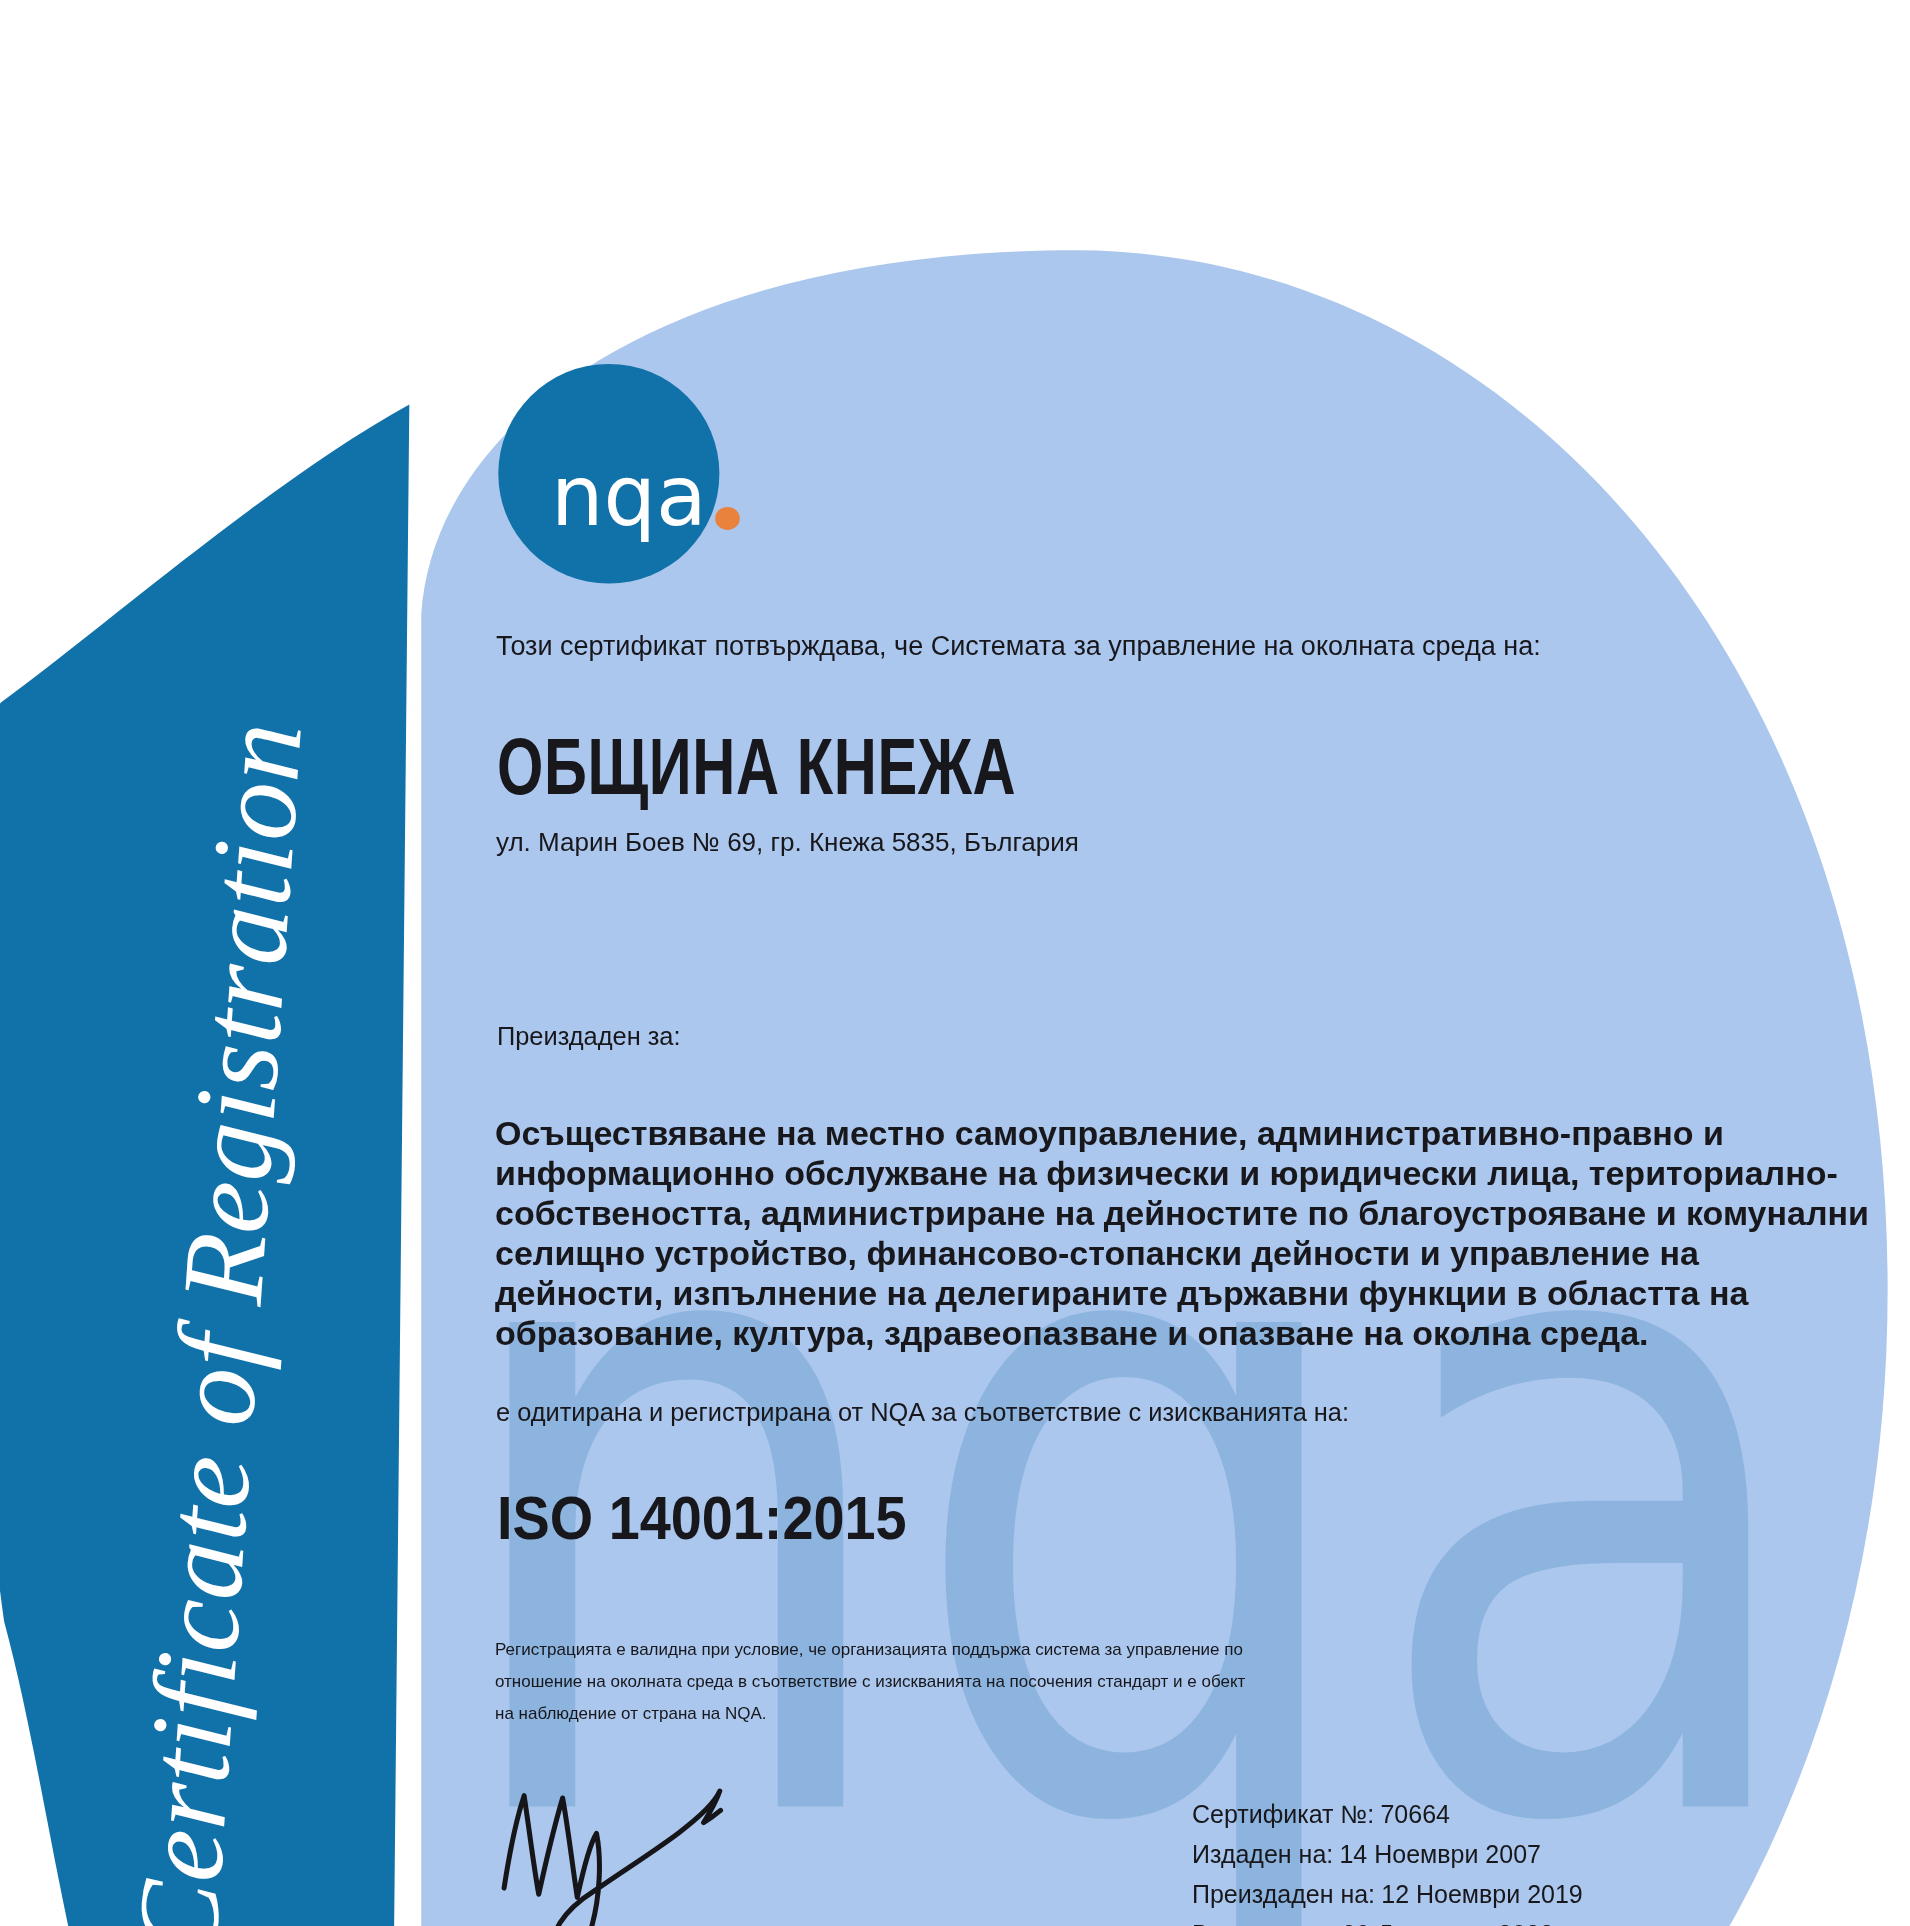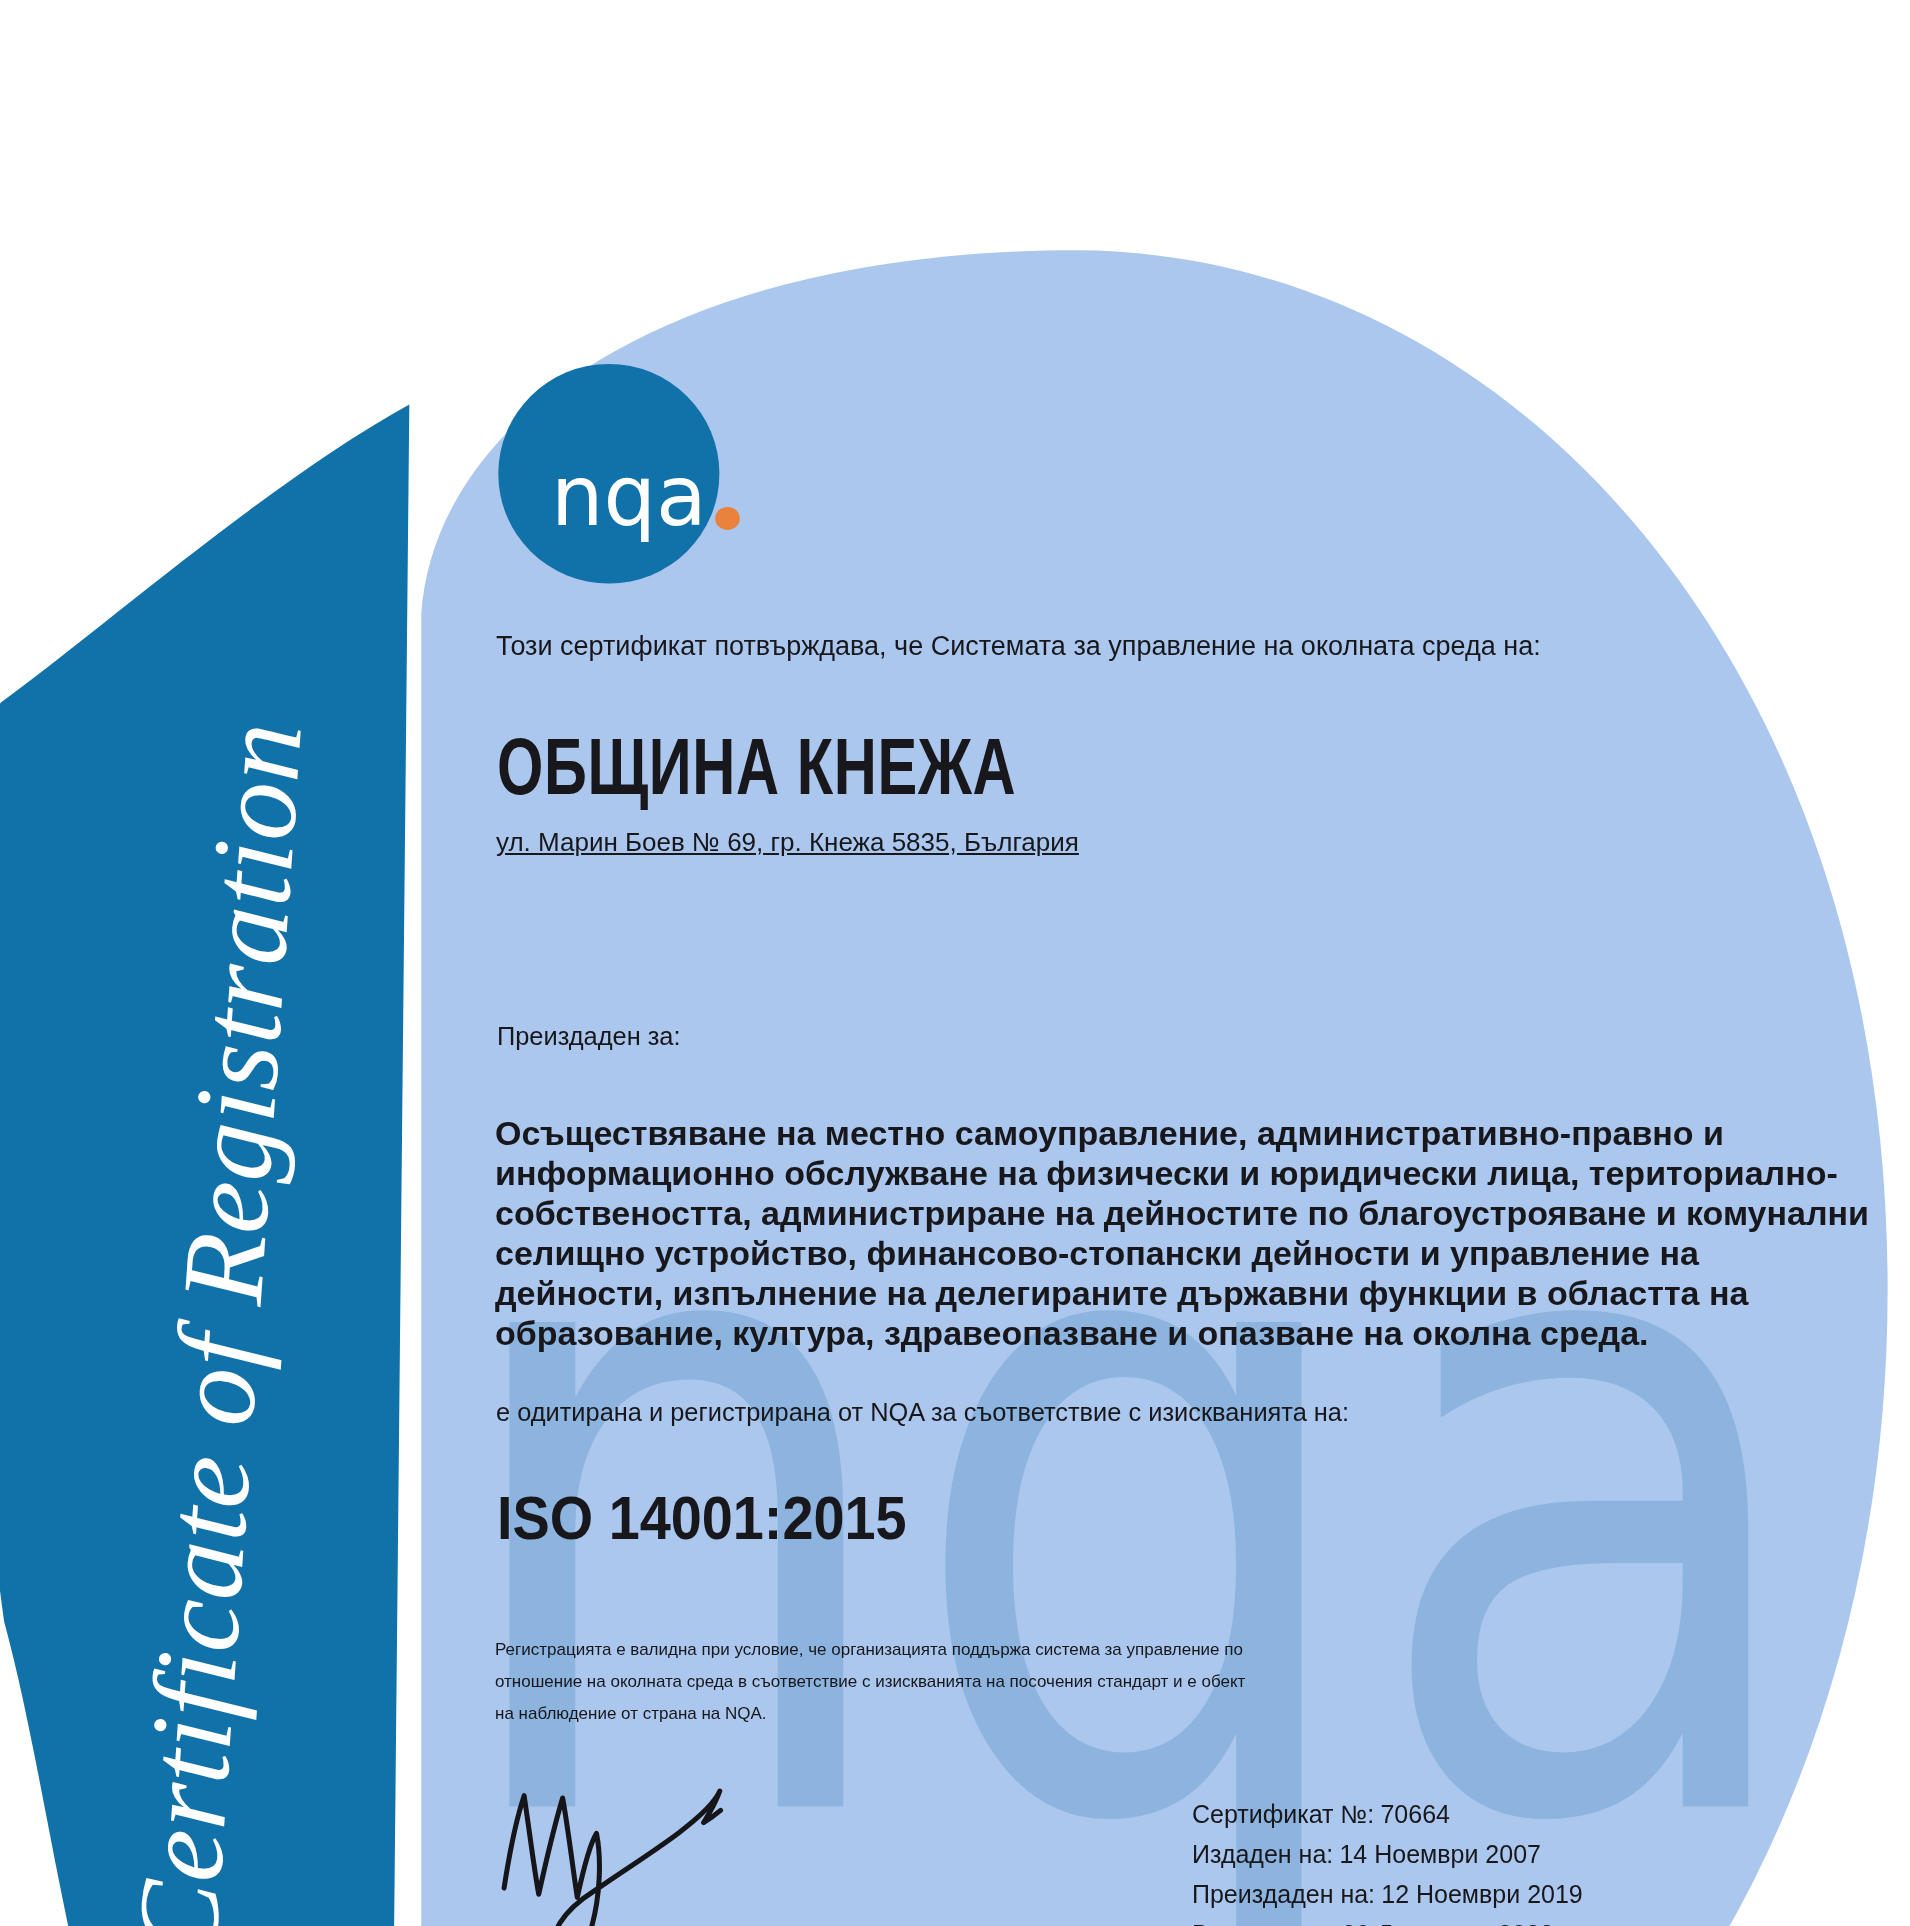--- a/index.html
+++ b/index.html
@@ -13,21 +13,21 @@
     position:absolute;left:-628px;top:1271px;width:1695px;height:139px;
     transform:rotate(-86deg);transform-origin:center center;
     font-family:"Liberation Serif", serif;font-style:italic;font-weight:400;
     font-size:116px;line-height:139px;color:#ffffff;text-align:center;
     white-space:nowrap;letter-spacing:0.8px;
   }
 
   .intro-line{left:496px;top:631px;font-size:27px;white-space:nowrap;}
   .company-name{left:497px;top:721px;font-size:79px;font-weight:bold;
     transform:scaleX(.755);transform-origin:left top;white-space:nowrap;letter-spacing:0.8px;}
-  .company-address{left:496px;top:827px;font-size:26px;white-space:nowrap;text-decoration:underline;}
+  .company-address{left:496px;top:827px;font-size:26px;white-space:nowrap;}
   .applicable-label{left:497px;top:1022px;font-size:25.4px;white-space:nowrap;}
   .scope-paragraph{left:495px;top:1113px;font-size:34px;font-weight:bold;line-height:40px;}
   .scope-paragraph div{white-space:nowrap;}
   .audited-line{left:496px;top:1398px;font-size:25.4px;white-space:nowrap;}
   .standard-name{left:497px;top:1482px;font-size:62px;font-weight:bold;
     transform:scaleX(.9);transform-origin:left top;white-space:nowrap;}
   .validity-paragraph{left:495px;top:1603px;font-size:17px;line-height:32px;margin-top:31px;}
   .validity-paragraph div{white-space:nowrap;}
 
   .details-panel{left:1192px;top:1794px;font-size:25px;line-height:40px;}

